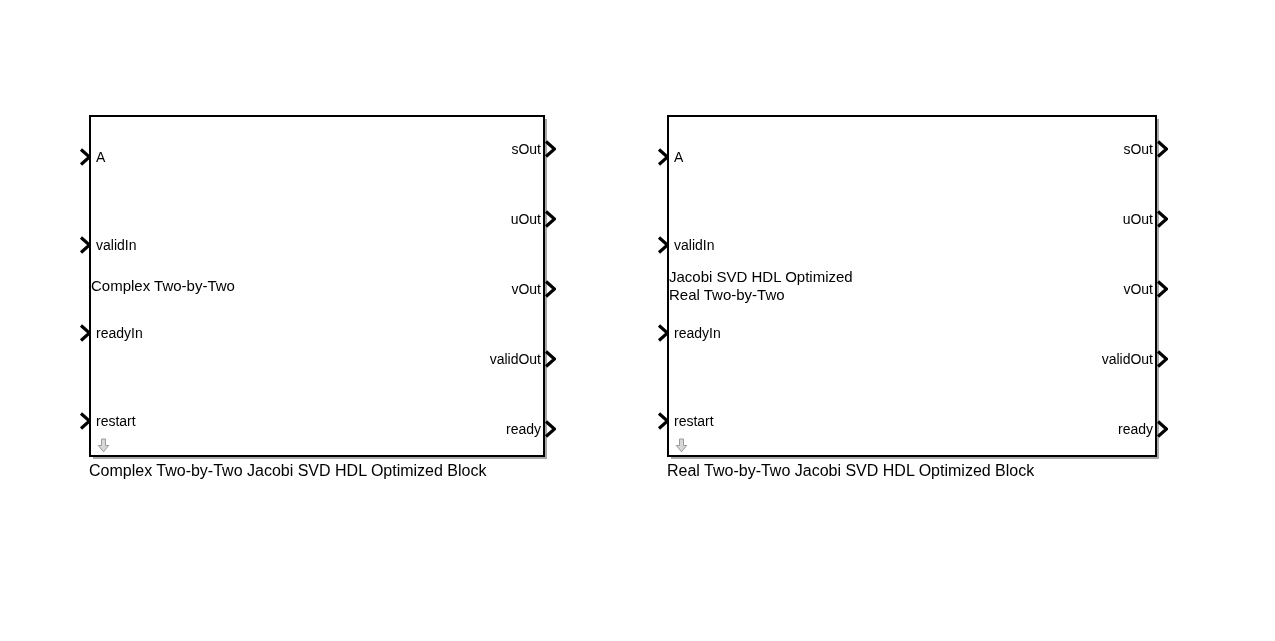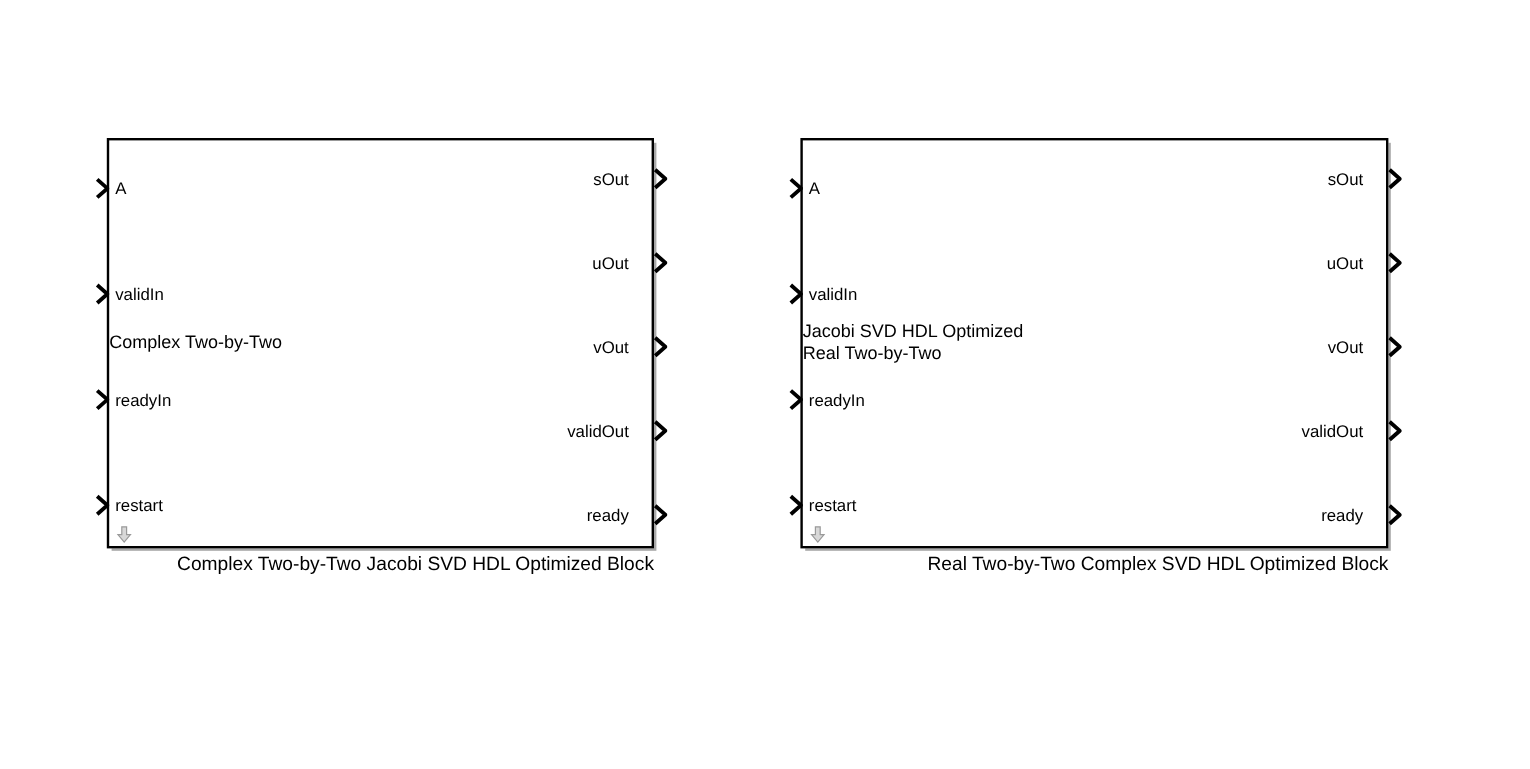--- a/index.html
+++ b/index.html
@@ -38,21 +38,21 @@
   .in-label {
     position: absolute;
     left: 5px;
     height: 20px;
     line-height: 20px;
     font-size: 14px;
     white-space: nowrap;
   }
   .out-label {
     position: absolute;
-    right: 19px;
+    right: 2px;
     height: 20px;
     line-height: 20px;
     font-size: 14px;
     text-align: right;
     white-space: nowrap;
   }
   .block-title {
     position: absolute;
     left: 0;
     right: 0;
@@ -65,21 +65,21 @@
   }
   .badge {
     position: absolute;
     left: 6px;
     bottom: 2px;
     width: 13px;
     height: 15px;
   }
   .caption {
     position: absolute;
-    text-align: right;
+    text-align: left;
     font-size: 16px;
     line-height: 20px;
     white-space: nowrap;
   }
 </style>
 </head>
 <body>
 
 <div class="canvas">
 
@@ -191,15 +191,15 @@
     <div class="block-title">
       <div>Jacobi SVD HDL Optimized</div>
       <div>Real Two-by-Two</div>
     </div>
 
     <span class="badge"><svg width="13" height="15" viewBox="0 0 13 15">
           <path d="M4.5 1 h4 v6.5 h3.2 L6.5 13.8 L1.3 7.5 h3.2 z" fill="#d8d8d8" stroke="#9a9a9a" stroke-width="1"></path>
         </svg></span>
   </div>
 
-  <div class="caption" style="left:667px; top:461px; width:490px;">Real Two-by-Two Complex SVD HDL Optimized Block</div>
+  <div class="caption" style="left:667px; top:461px; width:490px;">Real Two-by-Two Jacobi SVD HDL Optimized Block</div>
 
 </div>
 
 </body></html>

